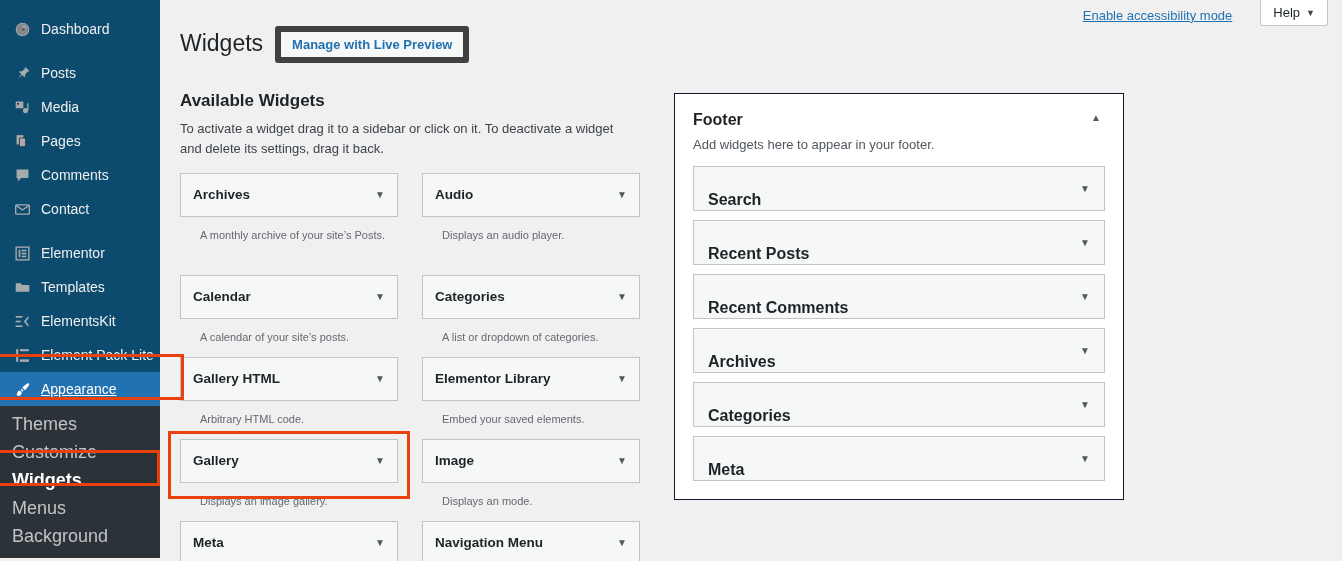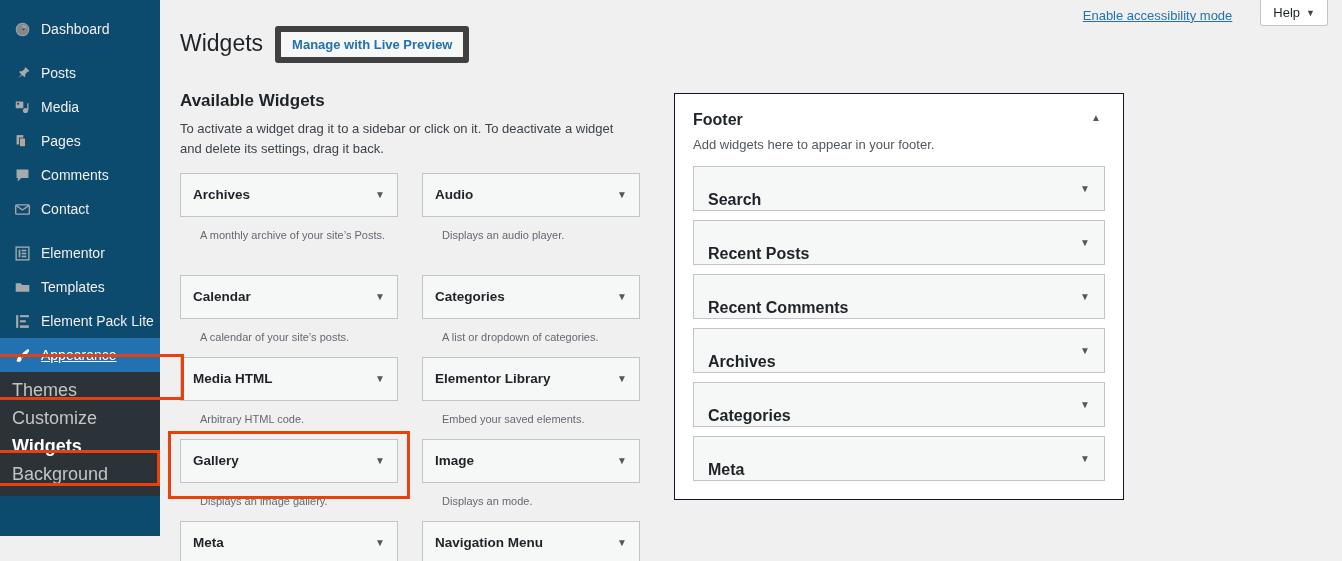--- a/index.html
+++ b/index.html
@@ -294,20 +294,31 @@
           <span class="mi-icon">
             <svg width="17" height="17" viewBox="0 0 20 20">
               <path d="M2 5h6l1.5 2H18v8H2z" fill="#a7aaad"></path>
             </svg>
           </span>
           <span class="mi-label">Templates</span>
         </div>
         <div class="menu-item">
           <span class="mi-icon">
             <svg width="17" height="17" viewBox="0 0 20 20">
+              <rect x="2" y="3.5" width="8" height="2" fill="#a7aaad"></rect>
+              <rect x="2" y="9" width="6" height="2" fill="#a7aaad"></rect>
+              <rect x="2" y="14.5" width="8" height="2" fill="#a7aaad"></rect>
+              <path d="M17 3.5L11.5 10l5.5 6.5v-3L14 10l3-3.5z" fill="#a7aaad"></path>
+            </svg>
+          </span>
+          <span class="mi-label">ElementsKit</span>
+        </div>
+        <div class="menu-item">
+          <span class="mi-icon">
+            <svg width="17" height="17" viewBox="0 0 20 20">
               <rect x="2.5" y="2.5" width="2.5" height="15" fill="#a7aaad"></rect>
               <rect x="7" y="2.5" width="10.5" height="2.5" fill="#a7aaad"></rect>
               <rect x="7" y="8.5" width="7" height="2.5" fill="#a7aaad"></rect>
               <rect x="7" y="14.5" width="10.5" height="3" fill="#a7aaad"></rect>
             </svg>
           </span>
           <span class="mi-label">Element Pack Lite</span>
         </div>
         <div class="menu-item current">
           <span class="mi-icon">
@@ -321,20 +332,23 @@
       </div>
     <div class="submenu" id="submenu-list">
         <div class="submenu-item">
           <span>Themes</span>
         </div>
         <div class="submenu-item">
           <span>Customize</span>
         </div>
         <div class="submenu-item active">
           <span>Widgets</span>
+        </div>
+        <div class="submenu-item">
+          <span>Menus</span>
         </div>
         <div class="submenu-item">
           <span>Background</span>
         </div>
       </div>
   </nav>
 
   <div class="content">
 
     <div class="topbar">
@@ -379,21 +393,21 @@
             </div>
             <div class="widget-cell">
               <div class="widget-card">
                 <span class="w-title">Categories</span>
                 <span class="w-caret">▼</span>
               </div>
               <div class="widget-desc">A list or dropdown of categories.</div>
             </div>
             <div class="widget-cell">
               <div class="widget-card">
-                <span class="w-title">Media HTML</span>
+                <span class="w-title">Gallery HTML</span>
                 <span class="w-caret">▼</span>
               </div>
               <div class="widget-desc">Arbitrary HTML code.</div>
             </div>
             <div class="widget-cell">
               <div class="widget-card">
                 <span class="w-title">Elementor Library</span>
                 <span class="w-caret">▼</span>
               </div>
               <div class="widget-desc">Embed your saved elements.</div>

